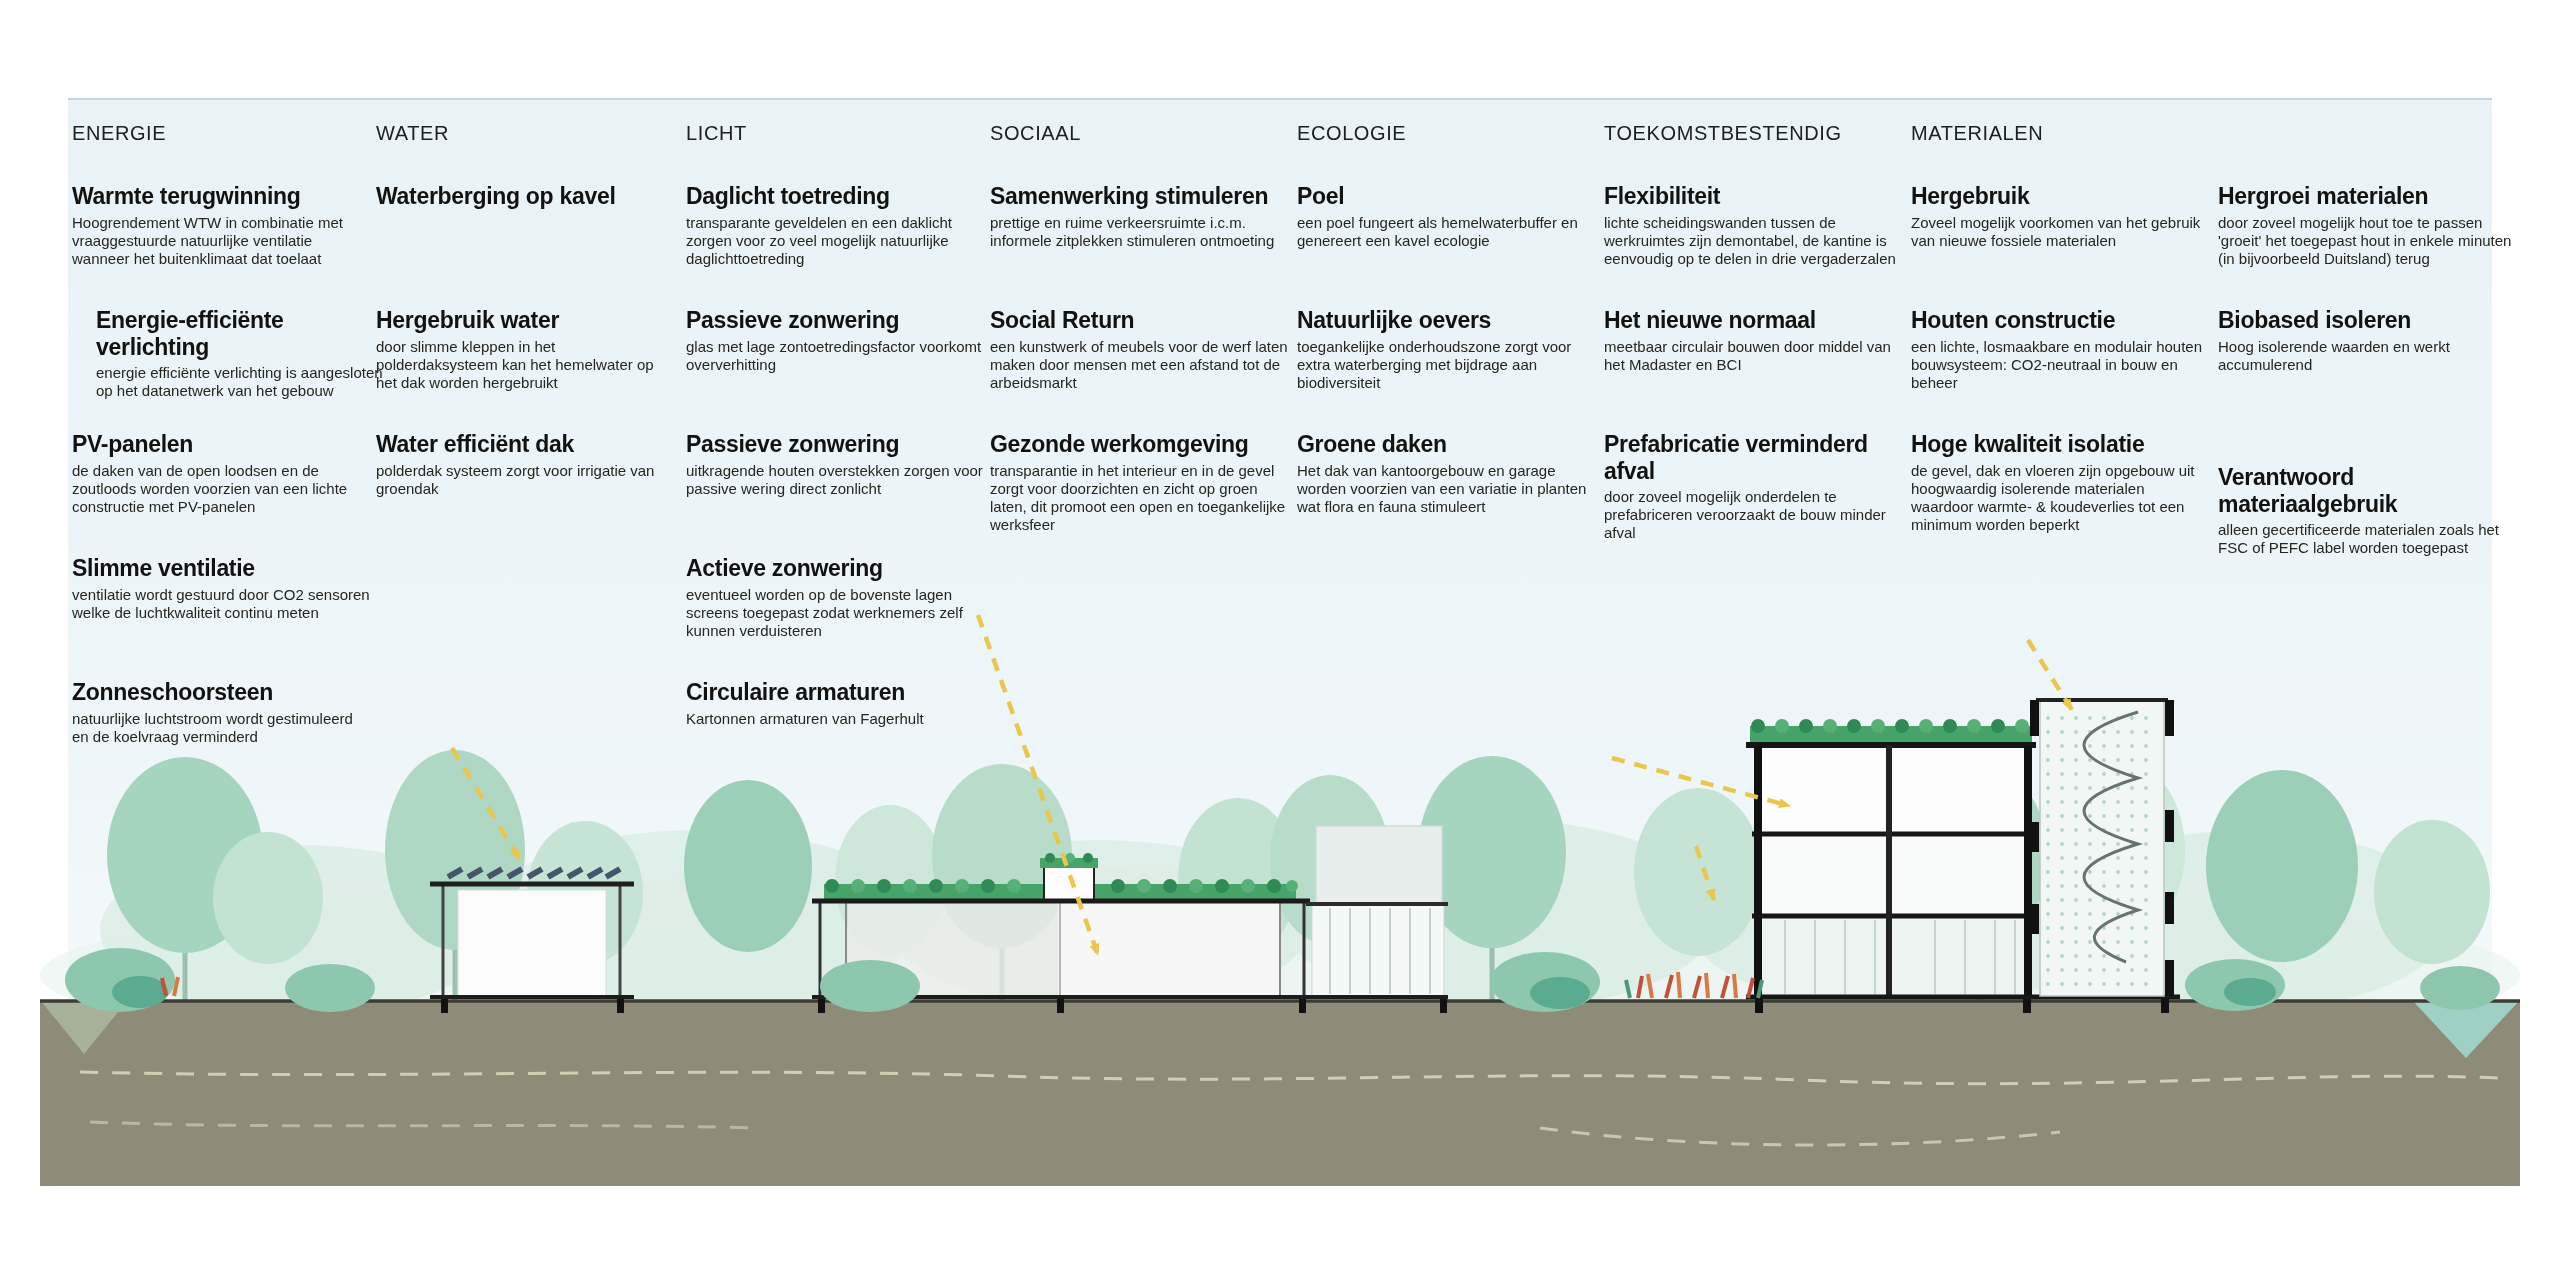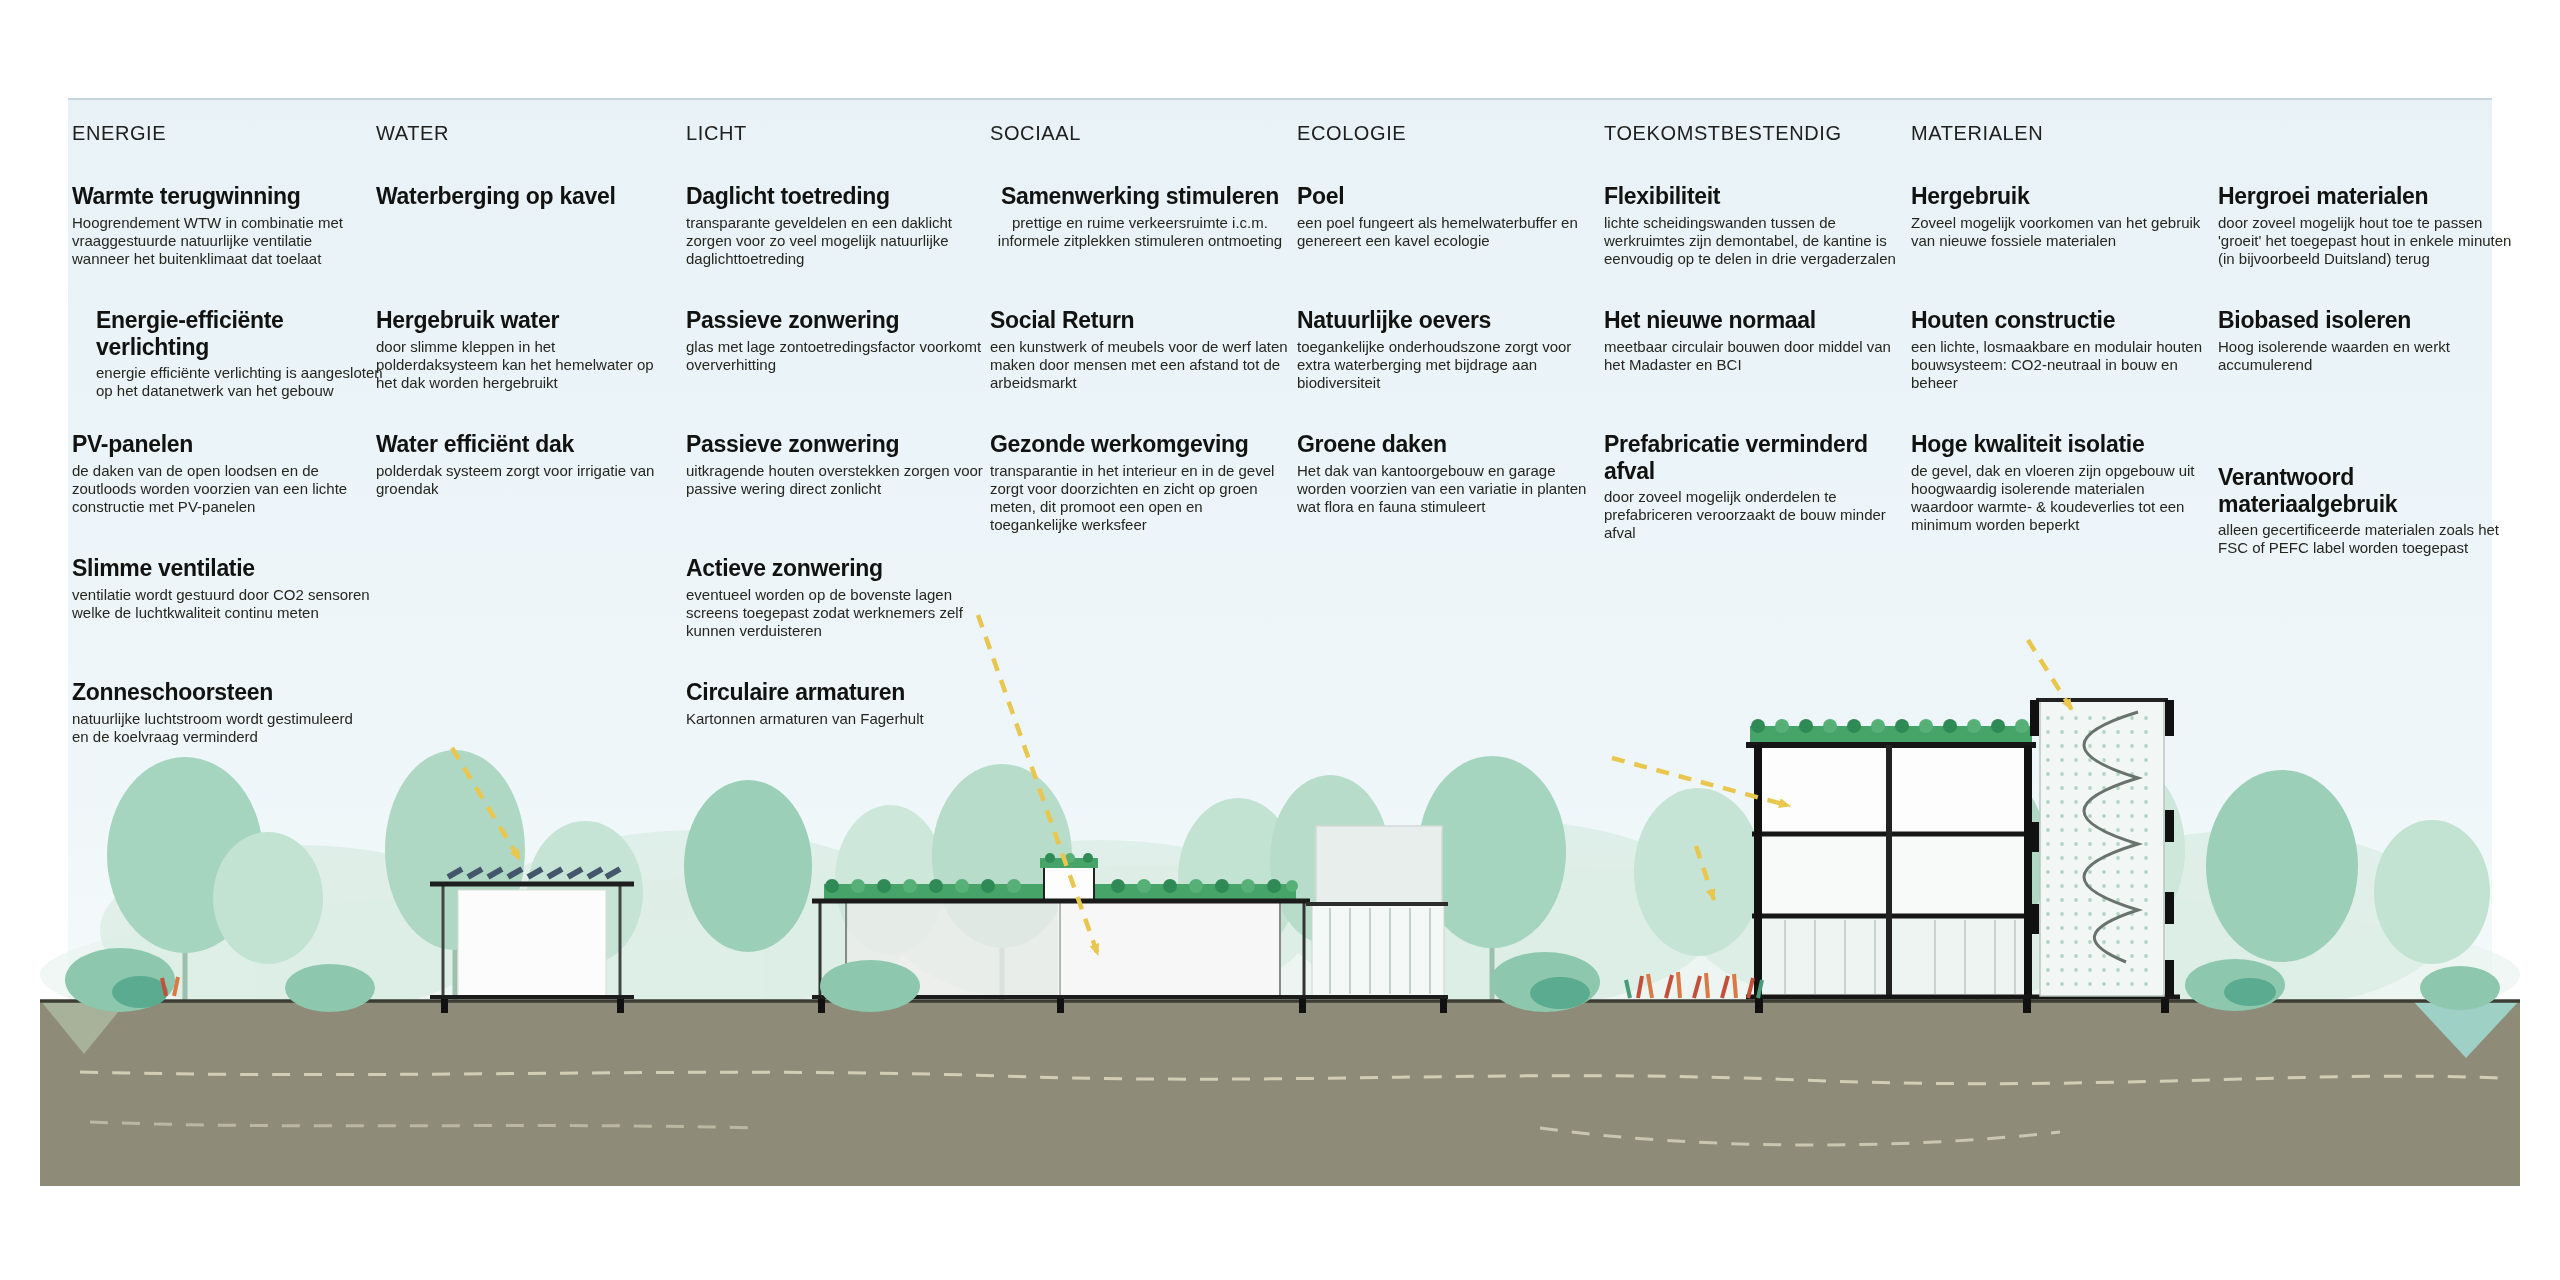--- a/index.html
+++ b/index.html
@@ -314,31 +314,31 @@
           <div class="item-title">Actieve zonwering</div>
           <div class="item-body">eventueel worden op de bovenste lagen screens toegepast zodat werknemers zelf kunnen verduisteren</div>
         </div>
         <div class="item" style="top: 679px;">
           <div class="item-title">Circulaire armaturen</div>
           <div class="item-body">Kartonnen armaturen van Fagerhult</div>
         </div>
       </div>
       <div class="col" style="left: 986px;">
         <div class="col-header">SOCIAAL</div>
-        <div class="item" style="top: 183px; text-align: center;">
+        <div class="item" style="top: 183px;">
           <div class="item-title">Samenwerking stimuleren</div>
           <div class="item-body">prettige en ruime verkeersruimte i.c.m. informele zitplekken stimuleren ontmoeting</div>
         </div>
         <div class="item" style="top: 307px;">
           <div class="item-title">Social Return</div>
           <div class="item-body">een kunstwerk of meubels voor de werf laten maken door mensen met een afstand tot de arbeidsmarkt</div>
         </div>
         <div class="item" style="top: 431px;">
           <div class="item-title">Gezonde werkomgeving</div>
-          <div class="item-body">transparantie in het interieur en in de gevel zorgt voor doorzichten en zicht op groen meten, dit promoot een open en toegankelijke werksfeer</div>
+          <div class="item-body">transparantie in het interieur en in de gevel zorgt voor doorzichten en zicht op groen laten, dit promoot een open en toegankelijke werksfeer</div>
         </div>
       </div>
       <div class="col" style="left: 1293px;">
         <div class="col-header">ECOLOGIE</div>
         <div class="item" style="top: 183px;">
           <div class="item-title">Poel</div>
           <div class="item-body">een poel fungeert als hemelwaterbuffer en genereert een kavel ecologie</div>
         </div>
         <div class="item" style="top: 307px;">
           <div class="item-title">Natuurlijke oevers</div>

